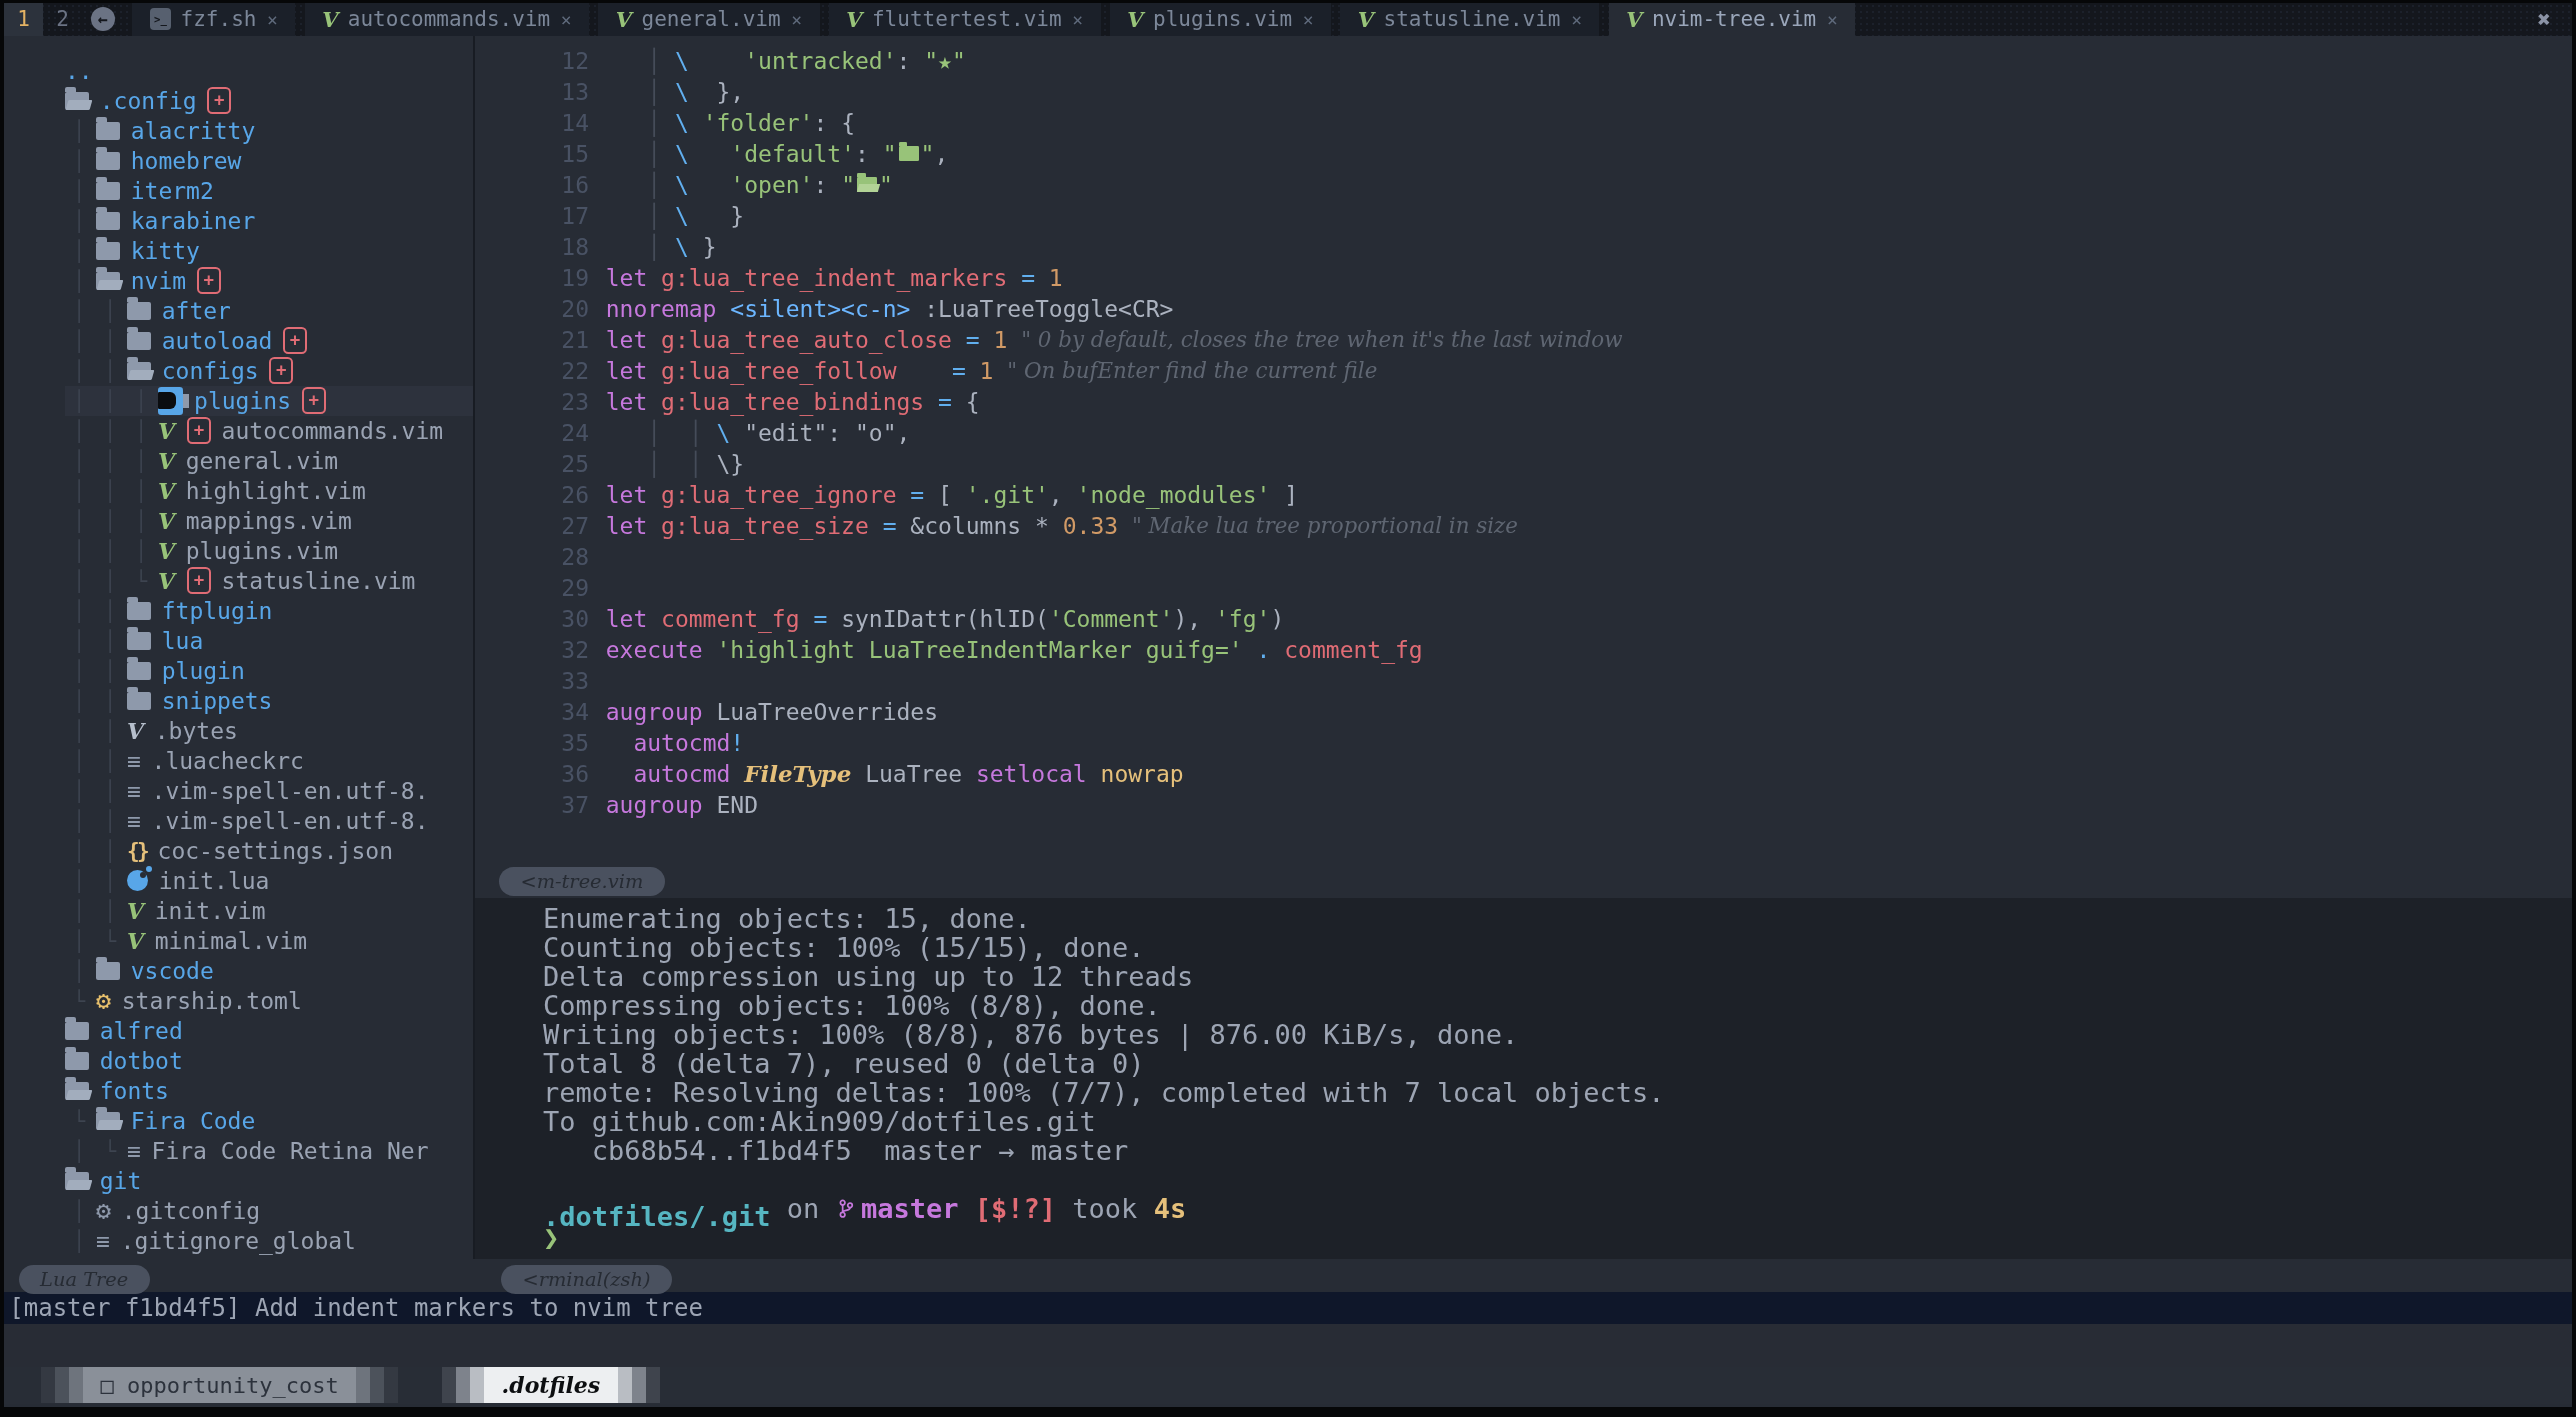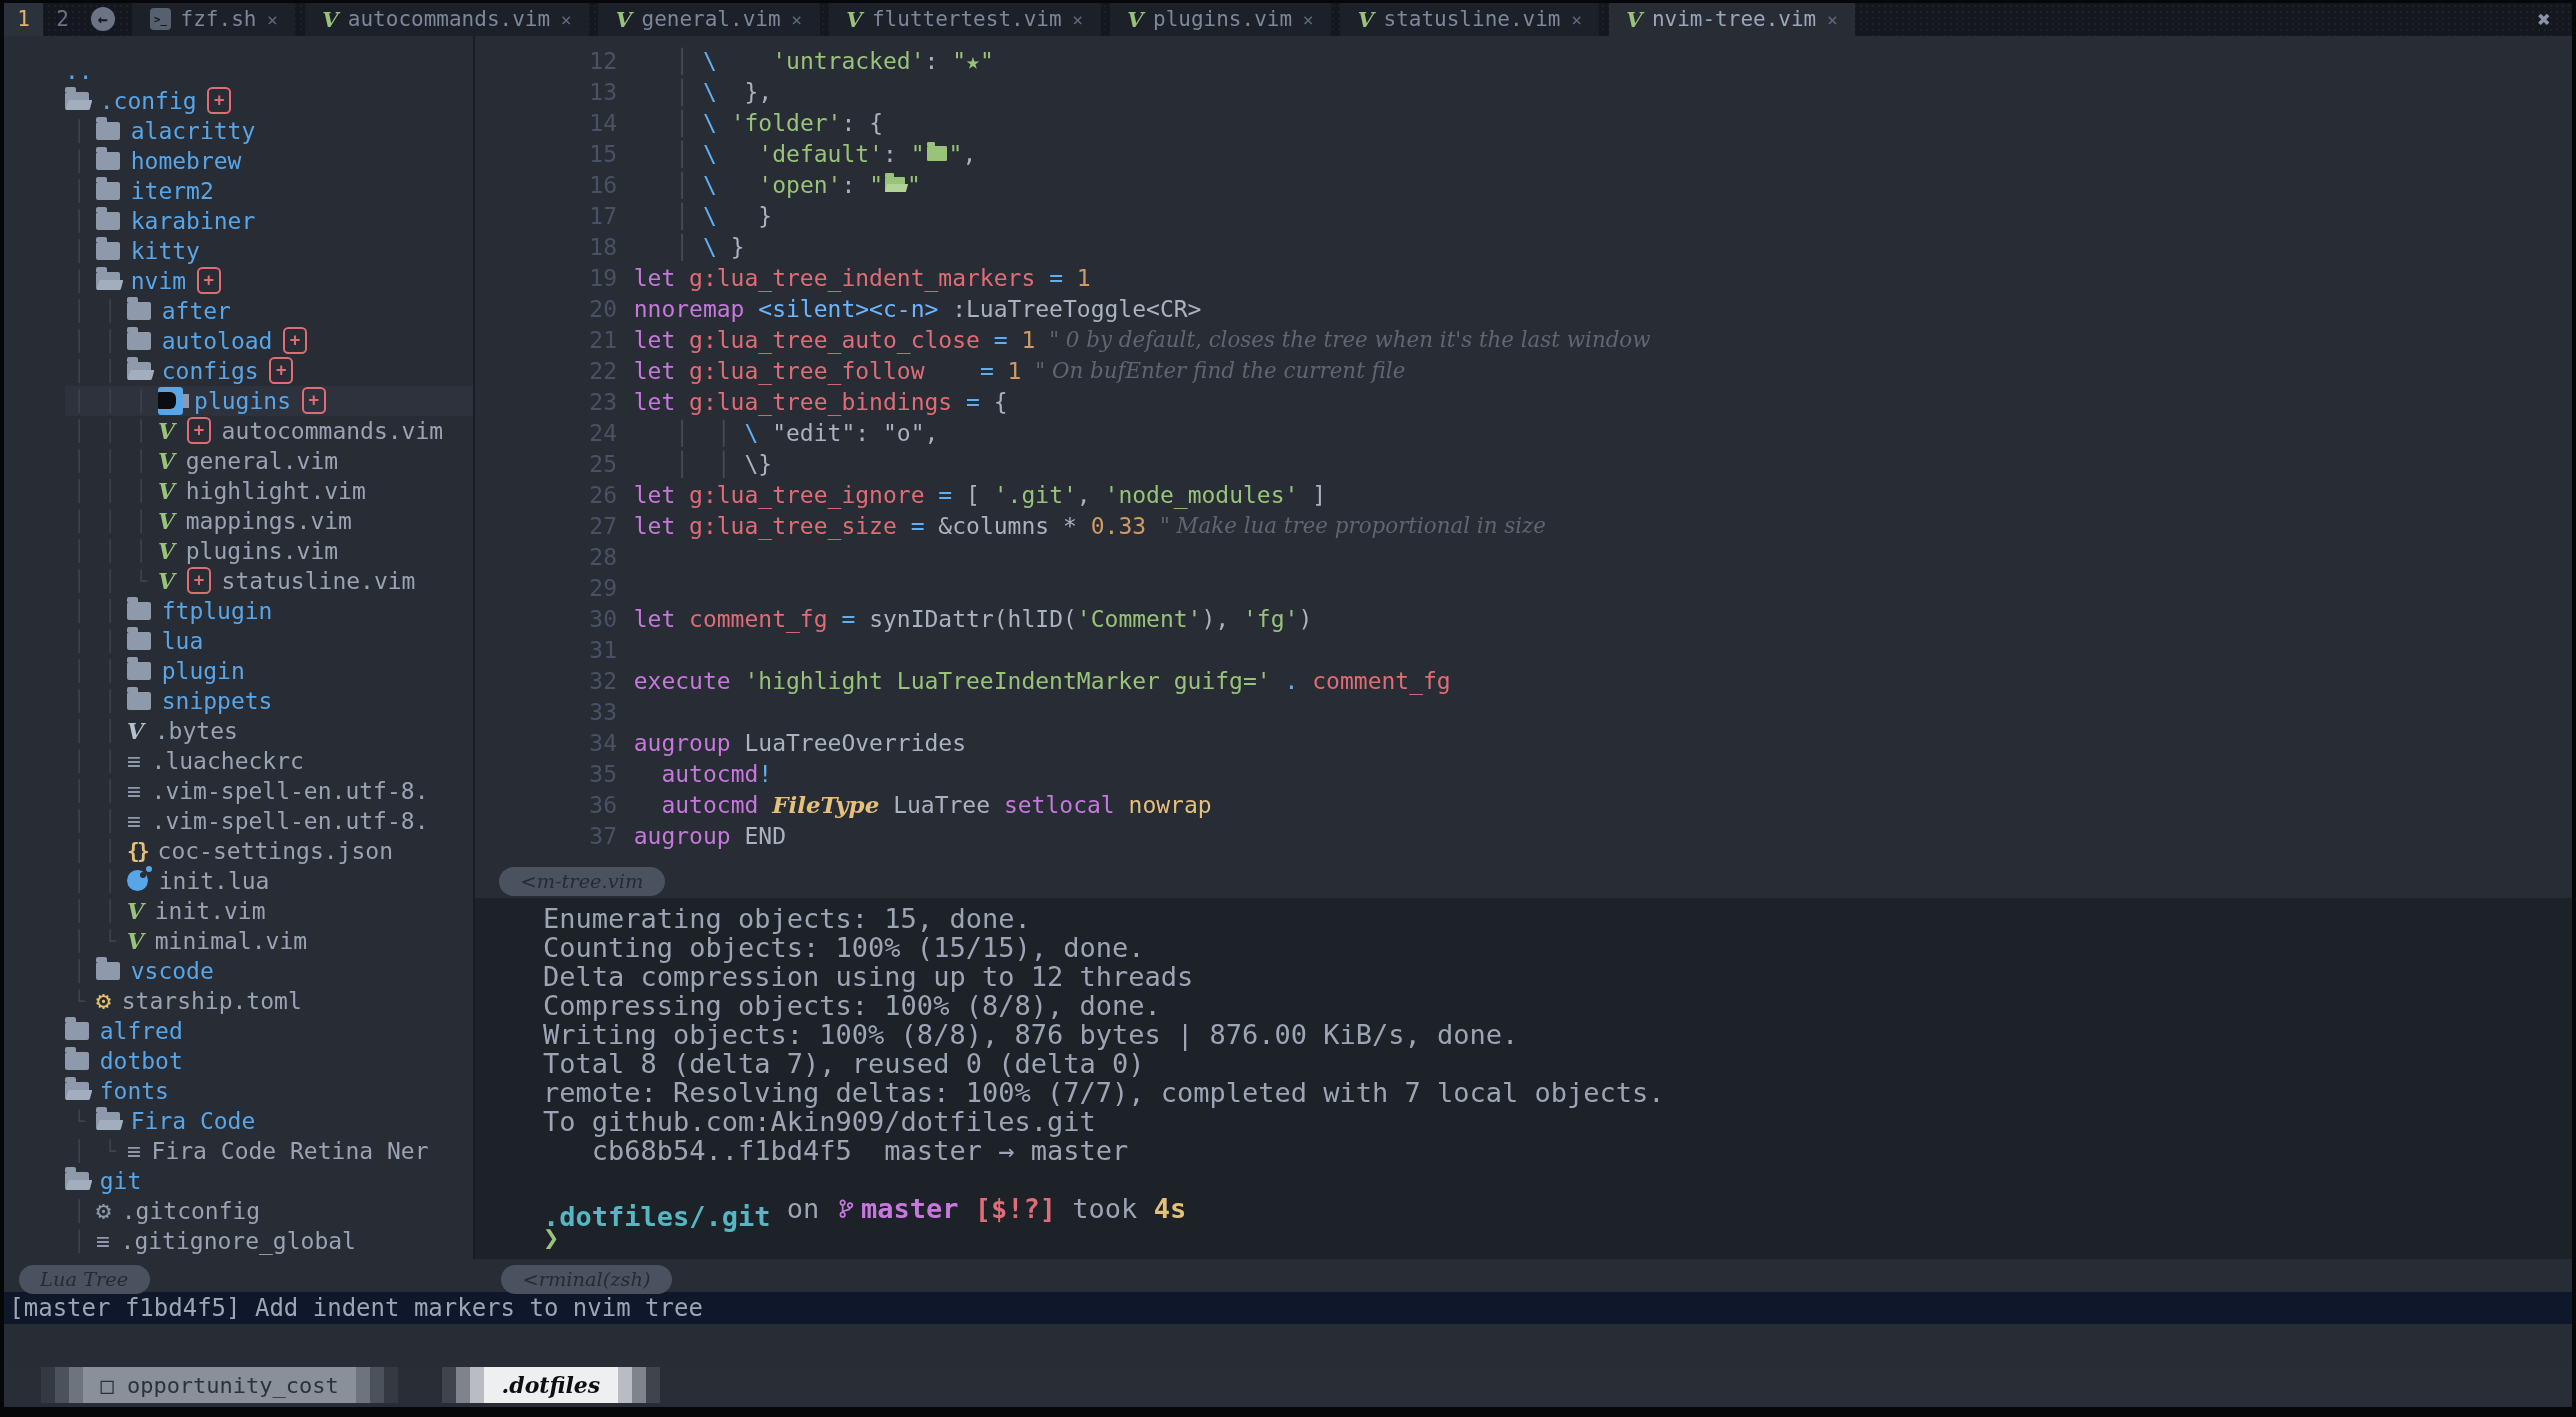--- a/index.html
+++ b/index.html
@@ -62,21 +62,21 @@
   .icgear.gray { color:#8e99ab; }
   .nblue { color:#58a6e8; }
   .nfile { color:#9aa3b3; }
   .badge { flex:none; display:inline-block; border:2px solid #e06c75; border-radius:5.3px; color:#e06c75;
            font-size:17.4px; font-weight:bold; line-height:1; padding:2.7px 4.7px; margin-left:10.7px; }
   .badge.before { margin-left:1.3px; margin-right:10.7px; }
 
   
   .right { flex:1; display:flex; flex-direction:column; min-width:0; }
   .editor { height:830px; flex:none; padding-top:9.4px; font-size:23px; overflow:hidden; }
-  .eline { height:31px; display:flex; align-items:center; white-space:pre;margin-left:28px; }
+  .eline { height:31px; display:flex; align-items:center; white-space:pre; }
   .gut { flex:none; width:114px; text-align:right; color:#495264; }
   .code { margin-left:16.7px; display:flex; align-items:center; white-space:pre; }
   .kw { color:#c678dd; } .vr { color:#e06c75; } .op { color:#61afef; }
   .nm { color:#d19a66; } .st { color:#98c379; } .df { color:#abb2bf; }
   .cy { color:#6cb6ff; } .bl { color:#61afef; } .yl { color:#e5c07b; }
   .gd { color:#454c59; }
   .cm { color:#5f6672; font-family:"DejaVu Serif", serif; font-style:italic; font-size:21.4px; }
   .ft { color:#e5c07b; font-family:"DejaVu Serif", serif; font-style:italic; font-weight:bold; }
   .cfold { position:relative; display:inline-block; width:20px; height:14.7px; background:#98c379;
            border-radius:1.3px; margin:0 2px; }
@@ -422,21 +422,20 @@
           <div class="eline"><span class="gut">21</span><span class="code"><span class="kw">let </span><span class="vr">g:lua_tree_auto_close</span><span class="df"> </span><span class="op">=</span><span class="df"> </span><span class="nm">1</span><span class="df"> </span><span class="cm">" 0 by default, closes the tree when it's the last window</span></span></div>
           <div class="eline"><span class="gut">22</span><span class="code"><span class="kw">let </span><span class="vr">g:lua_tree_follow</span><span class="df">    </span><span class="op">=</span><span class="df"> </span><span class="nm">1</span><span class="df"> </span><span class="cm">" On bufEnter find the current file</span></span></div>
           <div class="eline"><span class="gut">23</span><span class="code"><span class="kw">let </span><span class="vr">g:lua_tree_bindings</span><span class="df"> </span><span class="op">=</span><span class="df"> {</span></span></div>
           <div class="eline"><span class="gut">24</span><span class="code"><span class="gd">   │  │ </span><span class="bl">\</span><span class="df"> "edit": "o",</span></span></div>
           <div class="eline"><span class="gut">25</span><span class="code"><span class="gd">   │  │ </span><span class="df">\}</span></span></div>
           <div class="eline"><span class="gut">26</span><span class="code"><span class="kw">let </span><span class="vr">g:lua_tree_ignore</span><span class="df"> </span><span class="op">=</span><span class="df"> [ </span><span class="st">'.git'</span><span class="df">, </span><span class="st">'node_modules'</span><span class="df"> ]</span></span></div>
           <div class="eline"><span class="gut">27</span><span class="code"><span class="kw">let </span><span class="vr">g:lua_tree_size</span><span class="df"> </span><span class="op">=</span><span class="df"> &amp;columns * </span><span class="nm">0.33</span><span class="df"> </span><span class="cm">" Make lua tree proportional in size</span></span></div>
           <div class="eline"><span class="gut">28</span><span class="code"></span></div>
           <div class="eline"><span class="gut">29</span><span class="code"></span></div>
           <div class="eline"><span class="gut">30</span><span class="code"><span class="kw">let </span><span class="vr">comment_fg</span><span class="df"> </span><span class="op">=</span><span class="df"> synIDattr(hlID(</span><span class="st">'Comment'</span><span class="df">), </span><span class="st">'fg'</span><span class="df">)</span></span></div>
-          <div class="eline"><span class="gut">31</span><span class="code"></span></div>
           <div class="eline"><span class="gut">32</span><span class="code"><span class="kw">execute </span><span class="st">'highlight LuaTreeIndentMarker guifg='</span><span class="df"> </span><span class="op">.</span><span class="df"> </span><span class="vr">comment_fg</span></span></div>
           <div class="eline"><span class="gut">33</span><span class="code"></span></div>
           <div class="eline"><span class="gut">34</span><span class="code"><span class="kw">augroup </span><span class="df">LuaTreeOverrides</span></span></div>
           <div class="eline"><span class="gut">35</span><span class="code"><span class="df">  </span><span class="kw">autocmd</span><span class="op">!</span></span></div>
           <div class="eline"><span class="gut">36</span><span class="code"><span class="df">  </span><span class="kw">autocmd </span><span class="ft">FileType</span><span class="df"> LuaTree </span><span class="kw">setlocal</span><span class="df"> </span><span class="yl">nowrap</span></span></div>
           <div class="eline"><span class="gut">37</span><span class="code"><span class="kw">augroup </span><span class="df">END</span></span></div>
         </div>
       <div class="estatus">
         <span class="pill">&lt;m-tree.vim</span>
       </div>

